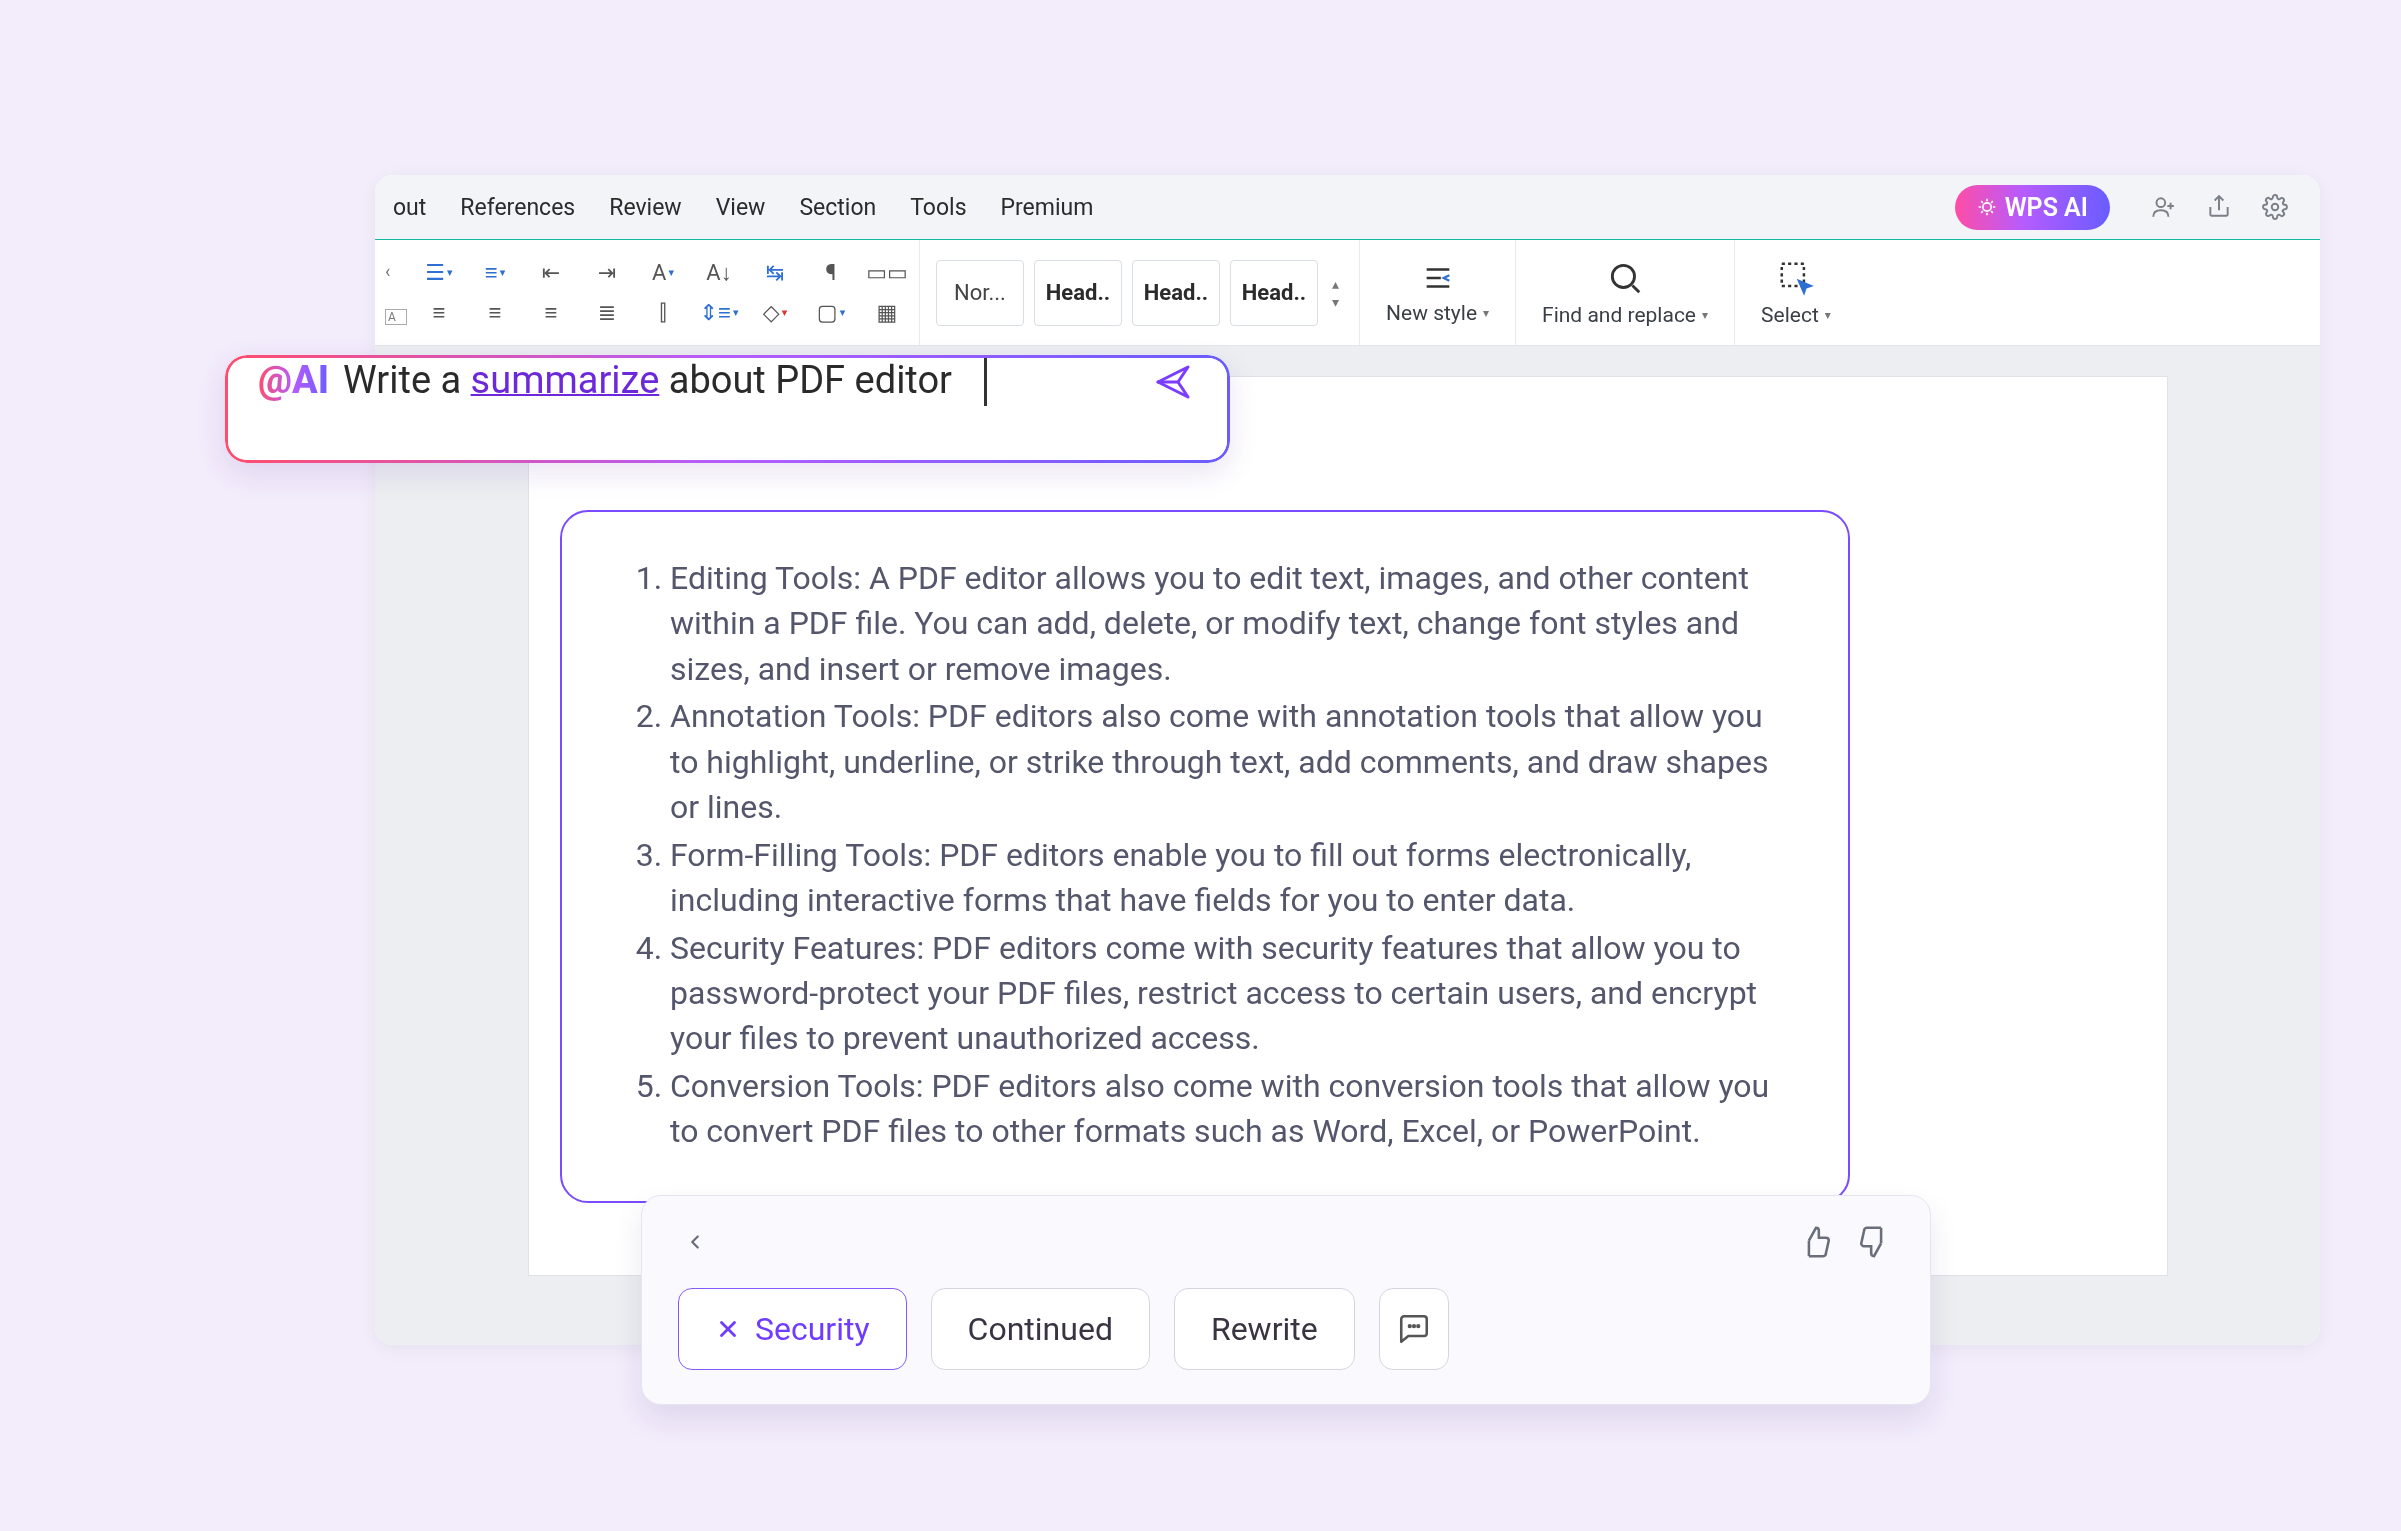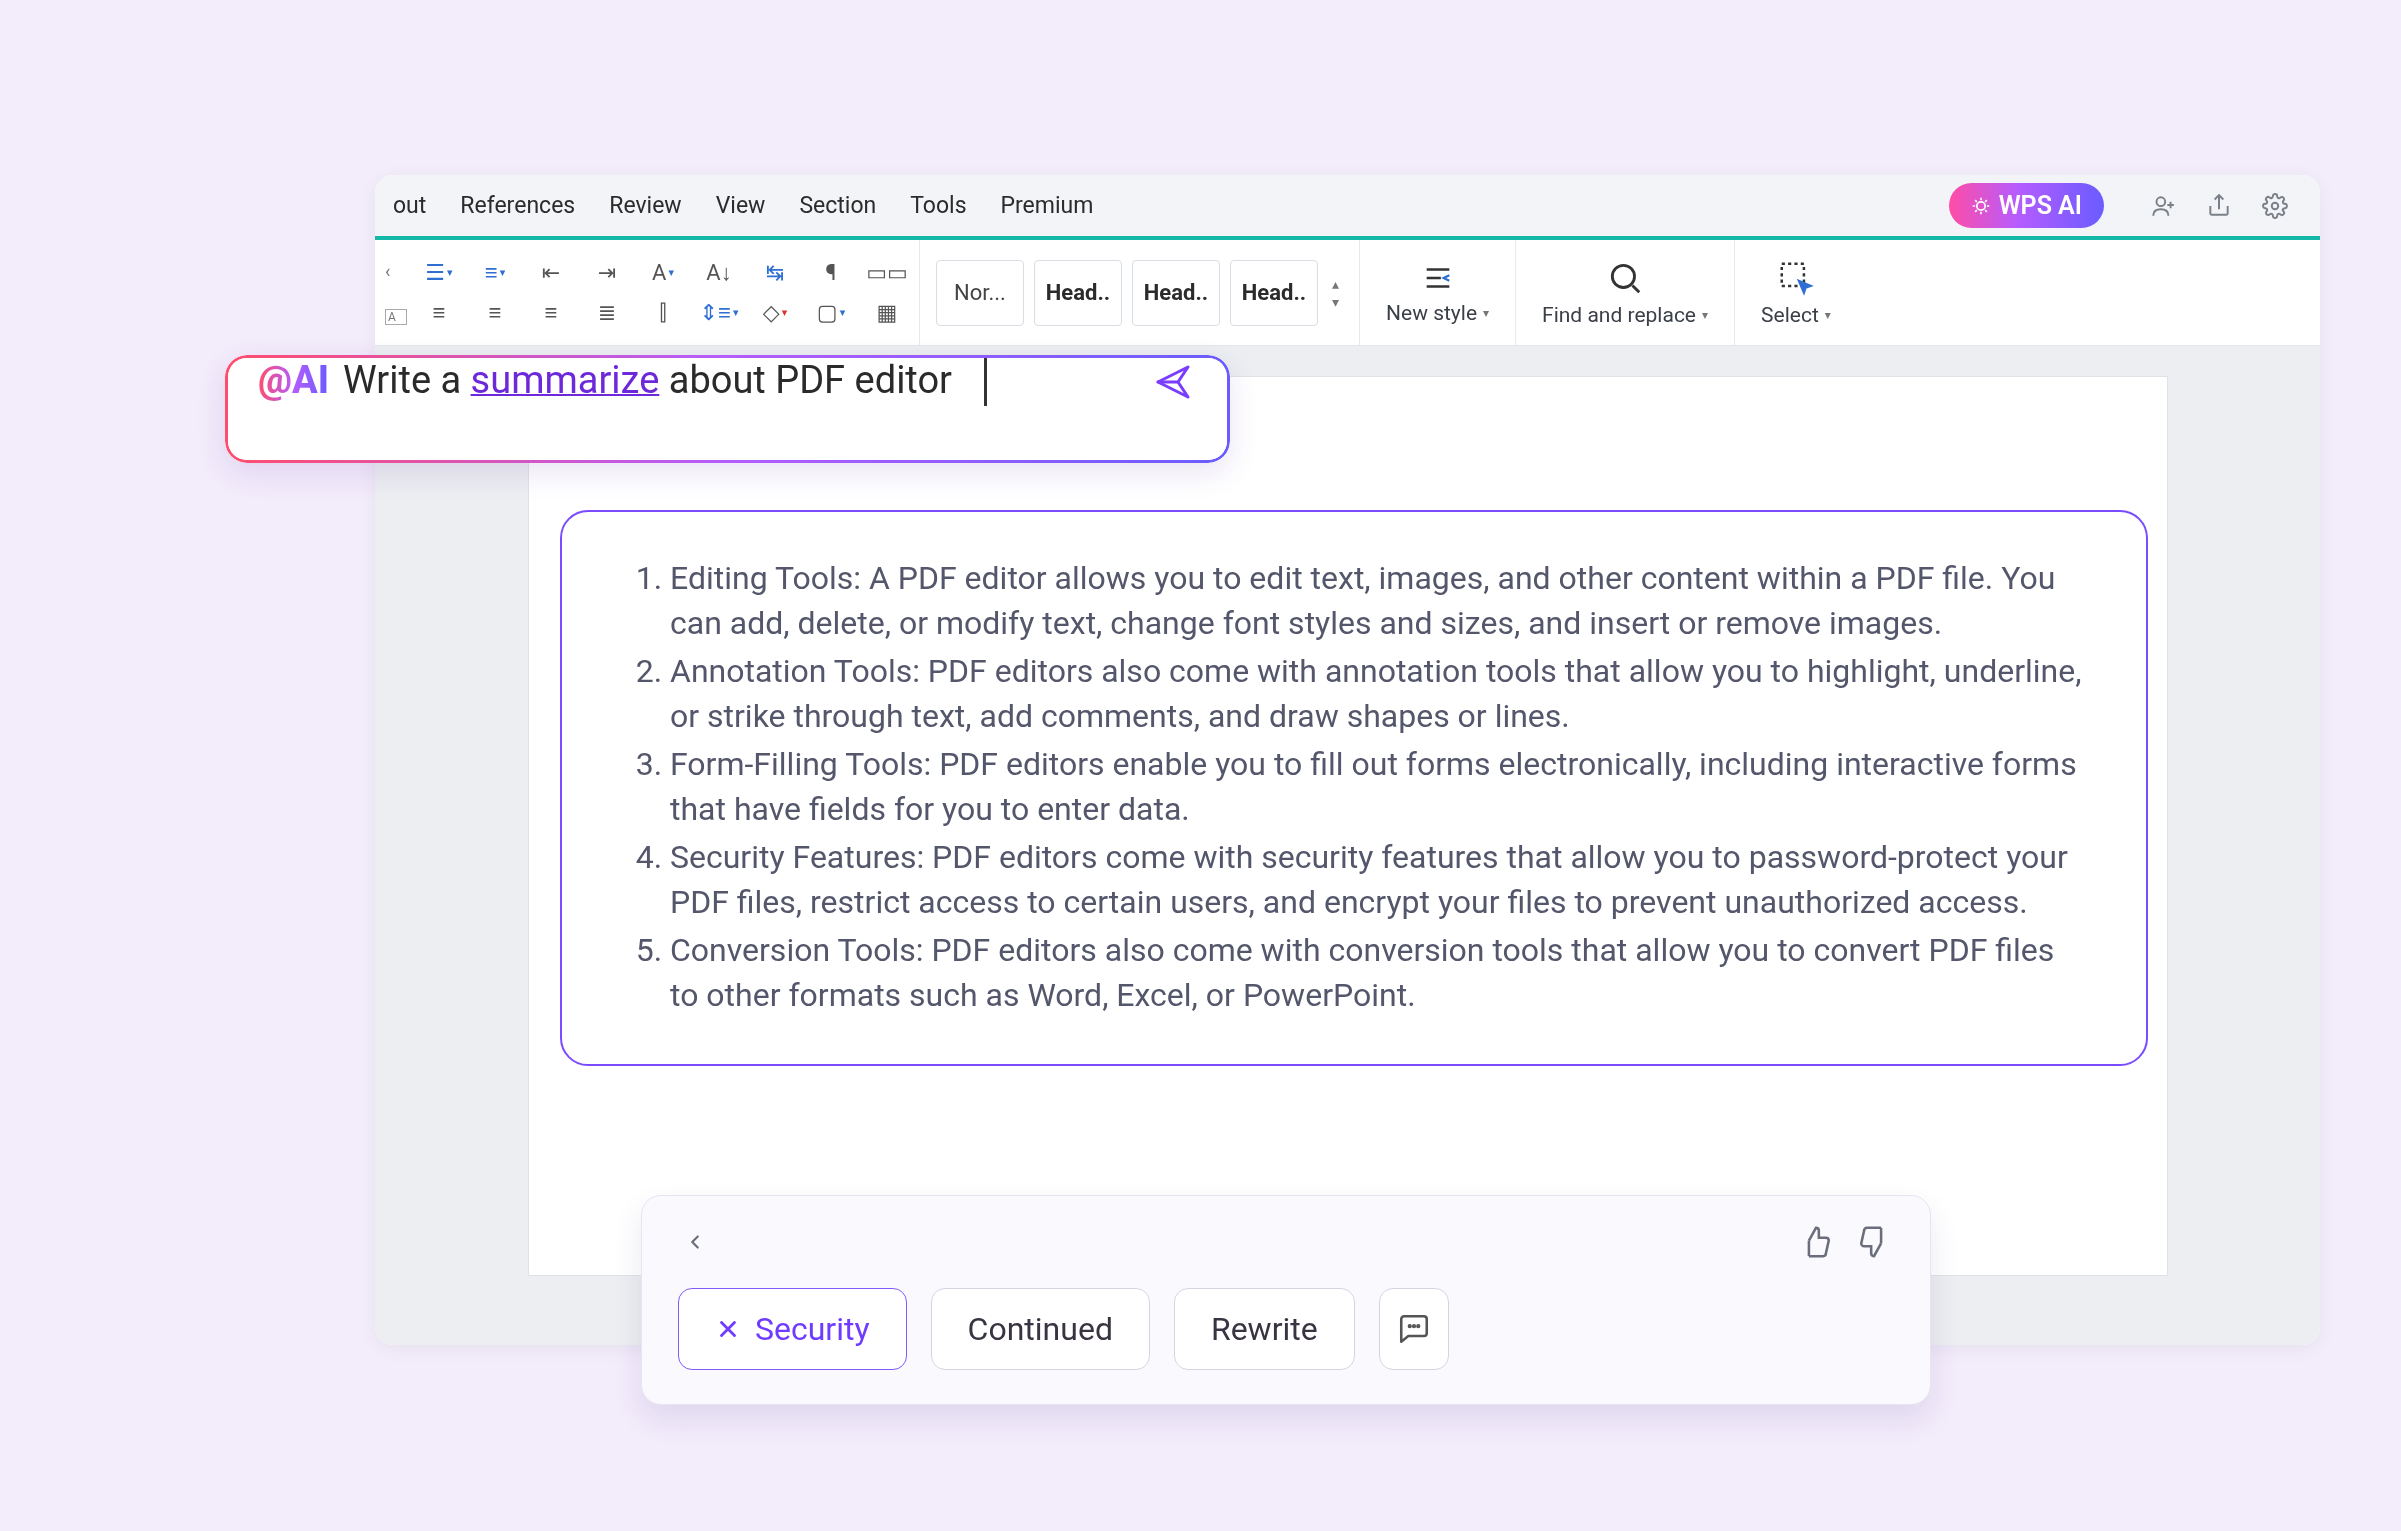--- a/index.html
+++ b/index.html
@@ -29,24 +29,24 @@
     overflow: hidden;
     box-shadow: 0 4px 20px rgba(0,0,0,0.05);
   }
   
   .menubar {
     height: 65px;
     background: #f2f4f7;
     display: flex;
     align-items: center;
     padding: 0 30px 0 10px;
-    gap: 24px;
+    gap: 18px;
     font-size: 23px;
     color: #2b2b2b;
-    border-bottom: 4px solid #14b8a6;
+    border-bottom: 1px solid #14b8a6;
   }
   .menubar .menus { display:flex; gap:34px; padding-left: 8px;}
   .menubar .menu-item { cursor: pointer; }
   .menubar .spacer { flex: 1; }
   .wps-ai-pill {
     display: inline-flex;
     align-items: center;
     gap: 8px;
     padding: 8px 22px;
     border-radius: 999px;
@@ -183,21 +183,21 @@
     width:48px; height:48px;
     color:#7a3cff;
     display:flex; align-items:center; justify-content:center;
     cursor:pointer;
   }
 
   
   .gen-card {
     position:absolute;
     left: 525px; top: 475px;
-    width: 1588px;
+    width: 1290px;
     border: 2px solid #7a4bff;
     border-radius: 28px;
     padding: 44px 64px 44px 64px;
     background:#fff;
   }
   .gen-list {
     list-style: decimal;
     padding-left: 44px;
     color: #54576b;
     font-size: 32px;

